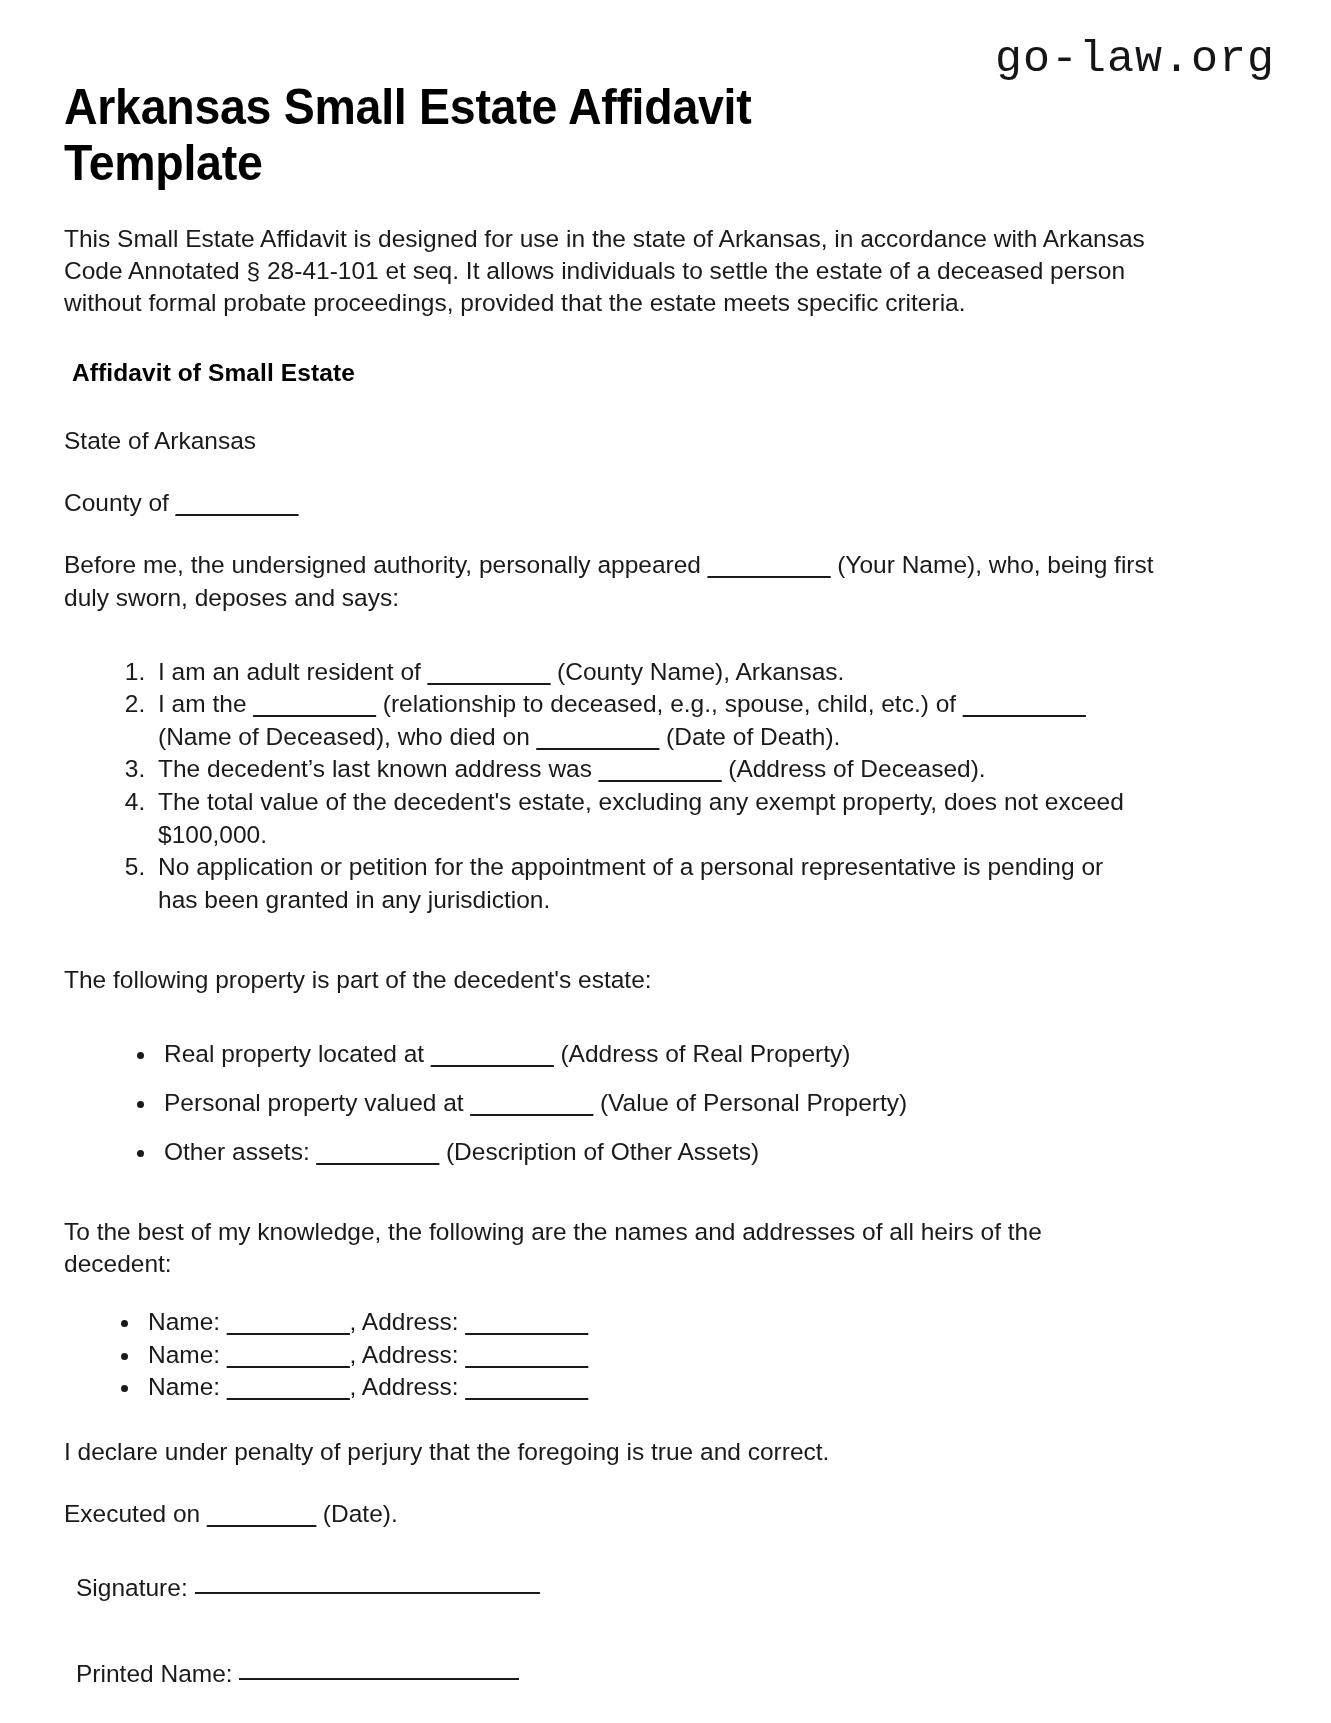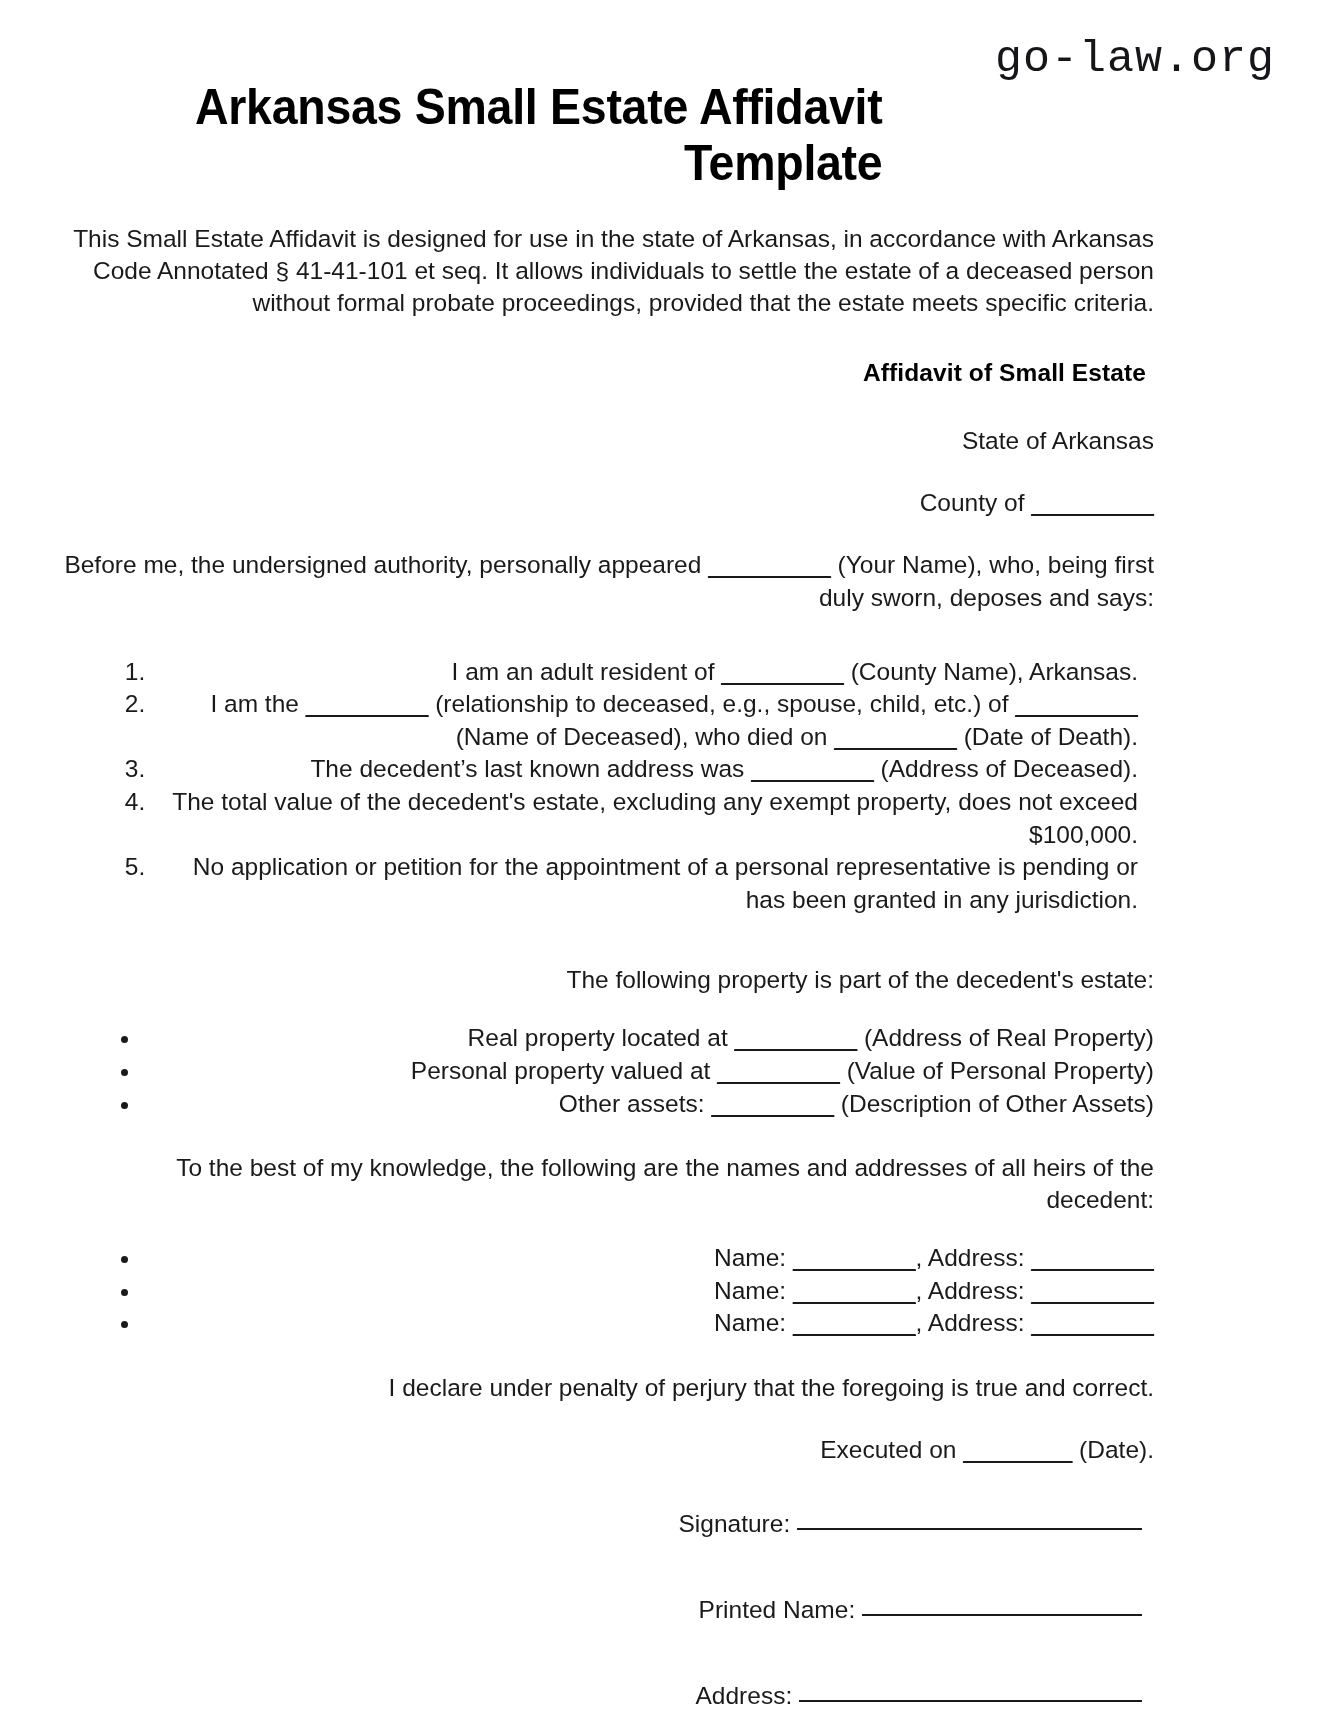--- a/index.html
+++ b/index.html
@@ -14,21 +14,20 @@
     font-family: "Liberation Sans", "DejaVu Sans", sans-serif;
     color: #1a1a1a;
     overflow: hidden;
   }
   .page {
     position: relative;
     width: 1331px;
     height: 1692px;
     box-sizing: border-box;
     padding: 16px;
-    text-align: right;
   }
   .watermark {
     position: absolute;
     top: 34px;
     right: 56px;
     font-family: "Liberation Mono", "DejaVu Sans Mono", monospace;
     font-size: 45px;
     font-weight: 400;
     letter-spacing: 1px;
     color: #16161a;
@@ -80,21 +79,21 @@
     padding-left: 6px;
   }
   ul.bulleted {
     margin: 0;
     padding-left: 78px;
     font-size: 24.5px;
     line-height: 1.33;
     list-style-type: disc;
   }
   ul.bulleted > li {
-    margin: 0;
+    margin: 16px;
     padding-left: 6px;
   }
   ul.heirs {
     margin: 0;
     padding-left: 78px;
     font-size: 24.5px;
     line-height: 1.33;
     list-style-type: disc;
   }
   ul.heirs > li { margin: 0; padding-left: 6px; }
@@ -126,21 +125,21 @@
 <div class="page">
 
   <div class="watermark">go-law.org</div>
 
   <div class="content">
 
     <h1 class="doc-title">Arkansas Small Estate Affidavit Template</h1>
 
     <div class="gap-intro"></div>
 
-    <p class="body-text">This Small Estate Affidavit is designed for use in the state of Arkansas, in accordance with Arkansas Code Annotated § 41-41-101 et seq. It allows individuals to settle the estate of a deceased person without formal probate proceedings, provided that the estate meets specific criteria.</p>
+    <p class="body-text">This Small Estate Affidavit is designed for use in the state of Arkansas, in accordance with Arkansas Code Annotated § 28-41-101 et seq. It allows individuals to settle the estate of a deceased person without formal probate proceedings, provided that the estate meets specific criteria.</p>
 
     <div class="gap-lg"></div>
 
     <h2 class="section-head">Affidavit of Small Estate</h2>
 
     <div class="gap-md"></div>
 
     <p class="body-text">State of Arkansas</p>
 
     <div class="gap-md"></div>

